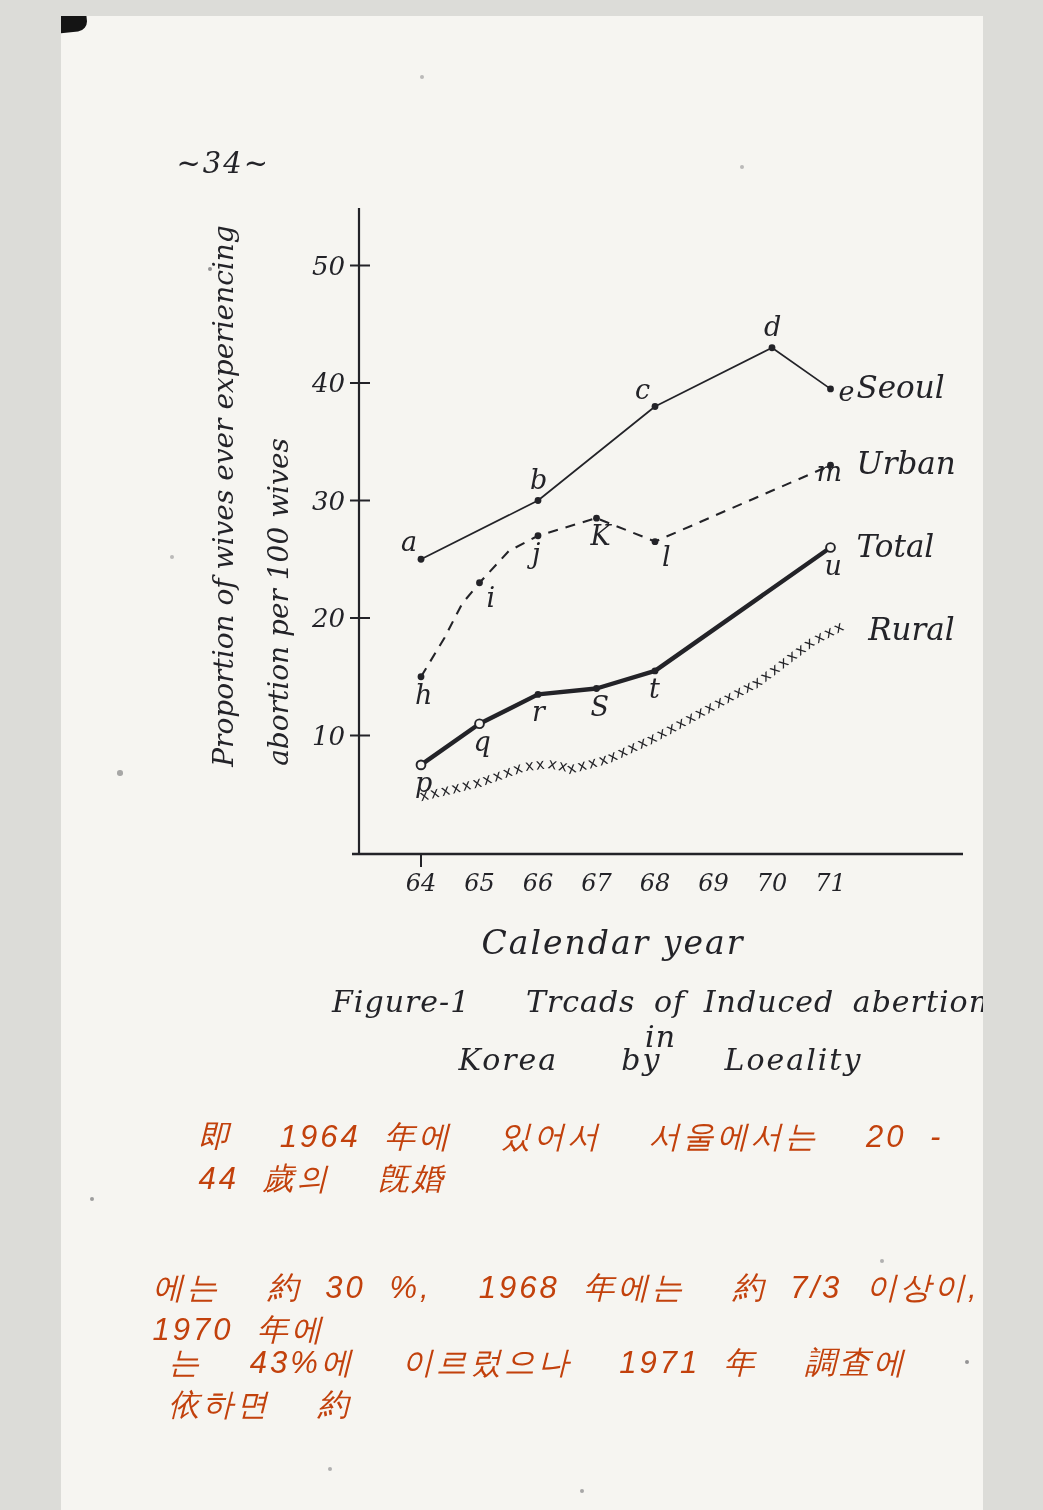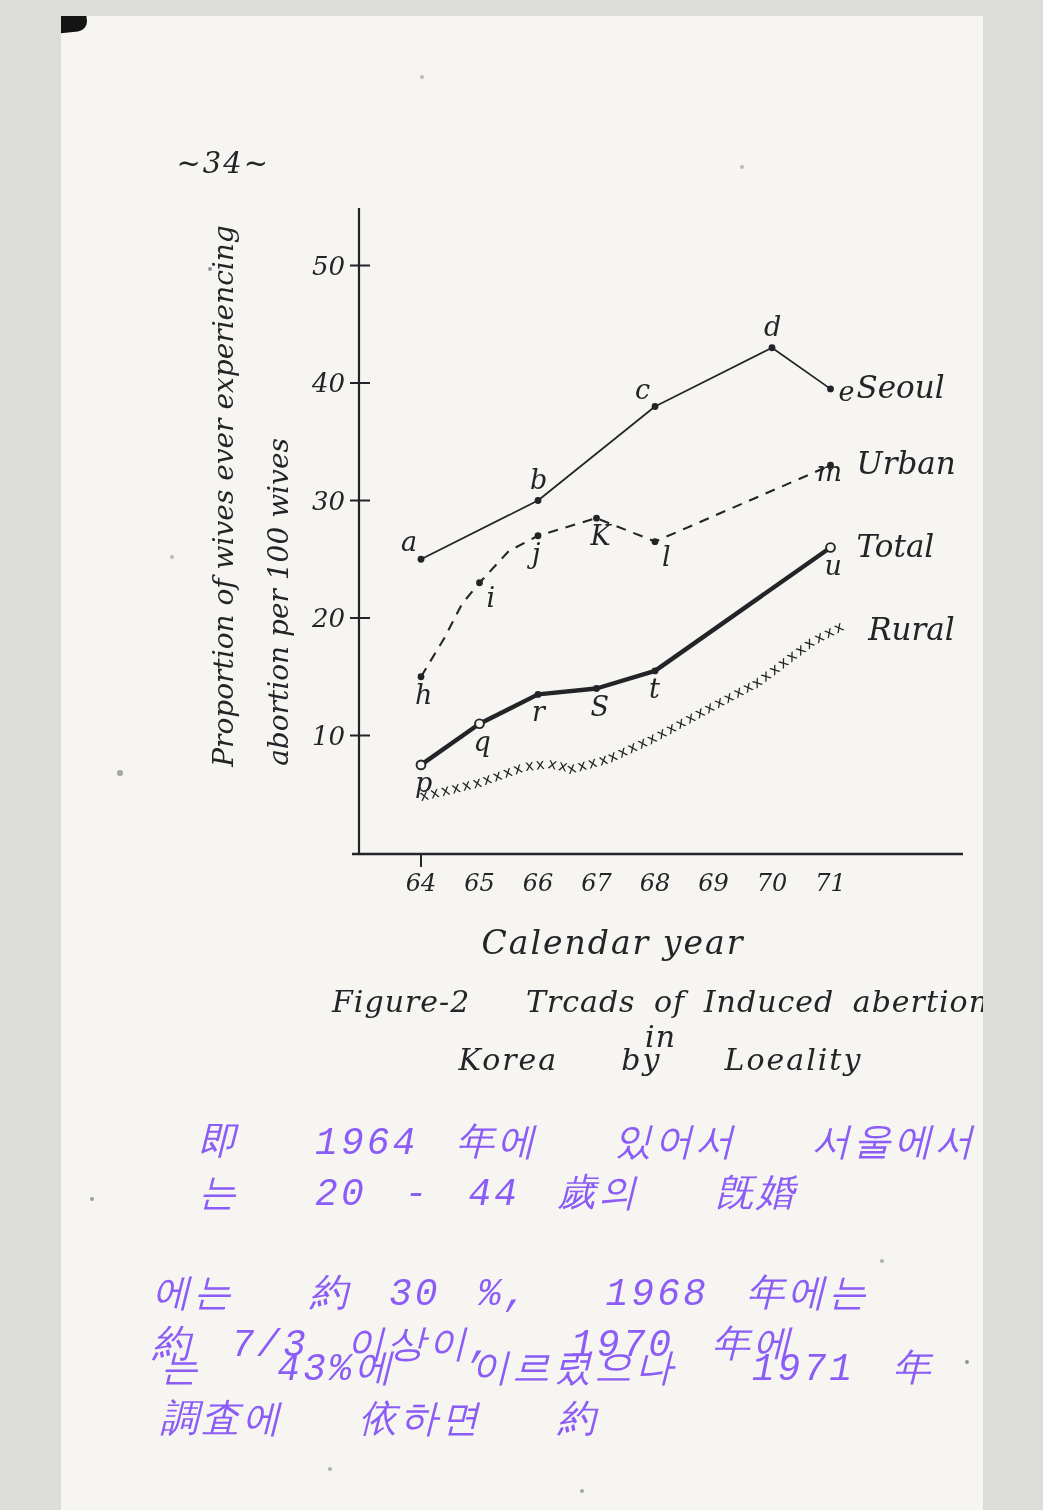--- a/index.html
+++ b/index.html
@@ -8,23 +8,23 @@
     background:#f6f5f1;overflow:hidden;color:#232328;
     font-family:"DejaVu Serif", serif;
   }
   .hwt{font-family:"DejaVu Serif", serif;font-style:italic;color:#232328;}
   .page-number{position:absolute;left:116px;top:130px;font-size:29px;letter-spacing:2px;}
   .caption{position:absolute;left:260px;width:680px;text-align:center;font-size:30px;
            letter-spacing:1px;word-spacing:8px;white-space:pre-wrap;}
   .caption.l1{top:968px;}
   .caption.l2{top:1026px;word-spacing:20px;letter-spacing:2px;}
   .cjk-line{
-    position:absolute;font-size:38px;letter-spacing:3px;word-spacing:12px;
-    white-space:pre-wrap;color:#8b5cf6;font-style:italic;
-    font-family:Liberation Mono, monospace;
+    position:absolute;font-size:31px;letter-spacing:3px;word-spacing:12px;
+    white-space:pre-wrap;color:#c2410c;font-style:italic;
+    font-family:Liberation Sans, sans-serif;
   }
   
   svg text{fill:#232328;}
   .hw{font-family:"DejaVu Serif", serif;font-style:italic;}
   .t24{font-size:24px;} .t26{font-size:26px;} .t27{font-size:27px;}
   .t28{font-size:28px;} .t31{font-size:31px;} .t33{font-size:33px;letter-spacing:2px;}
   .xm{font-family:"DejaVu Sans", sans-serif;font-size:15px;letter-spacing:2px;font-style:normal;fill:#232328;}
   .corner-blob{position:absolute;left:-4px;top:-4px;width:30px;height:20px;background:#141414;
                border-radius:0 0 10px 2px;transform:rotate(-6deg);}
   .specks{position:absolute;left:0;top:0;width:2px;height:2px;background:transparent;border-radius:50%;
@@ -109,20 +109,20 @@
       <circle cx="594" cy="654.875" r="3.4" fill="#232328"></circle>
       <text x="588" y="681.875" class="hw t27">t</text>
       <circle cx="769.5" cy="531.5" r="4.4" fill="#f6f5f1" stroke="#232328" stroke-width="1.9"></circle>
       <text x="763.5" y="558.5" class="hw t27">u</text>
       <text x="795.5" y="540.5" class="hw t31">Total</text>
       <path id="ruralP3" d="M360.0 785.3 L418.5 771.2 L465.3 754.8 L488.7 752.4 L512.1 757.1 L547.2 747.7 L594.0 726.5 L652.5 694.8 L699.3 670.1 L752.0 630.2 L781.2 614.9" fill="none" stroke="none"></path>
       <text class="xm"><textPath href="#ruralP3">xxxxxxxxxxxxxxxxxxxxxxxxxxxxxxxxxxxxxxxxxxxxxxxx</textPath></text>
       <text x="807.2000000000002" y="623.925" class="hw t31">Rural</text>
     </svg>
 
-  <div class="caption l1 hwt">Figure-2   Trcads of Induced abertion in</div>
+  <div class="caption l1 hwt">Figure-1   Trcads of Induced abertion in</div>
   <div class="caption l2 hwt">Korea  by  Loeality</div>
 
   <div class="cjk-line" style="left:138px;top:1100px;">即  1964 年에  있어서  서울에서는  20 - 44 歲의  旣婚</div>
   <div class="cjk-line" style="left:92px;top:1251px;">에는  約 30 %,  1968 年에는  約 7/3 이상이,  1970 年에</div>
-  <div class="cjk-line" style="left:100px;top:1326px;">는  43%에  이르렀으나  1971 年  調査에  依하면  約</div>
+  <div class="cjk-line" style="left:108px;top:1326px;">는  43%에  이르렀으나  1971 年  調査에  依하면  約</div>
 
 </div>
 
 </body></html>

